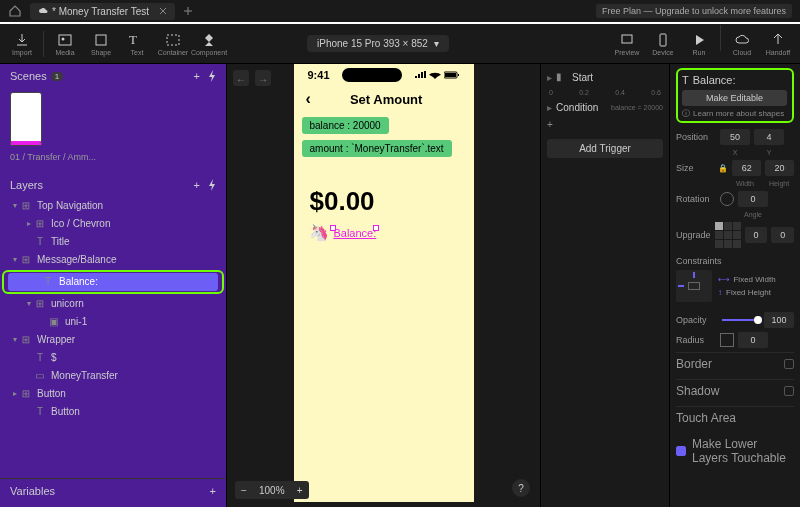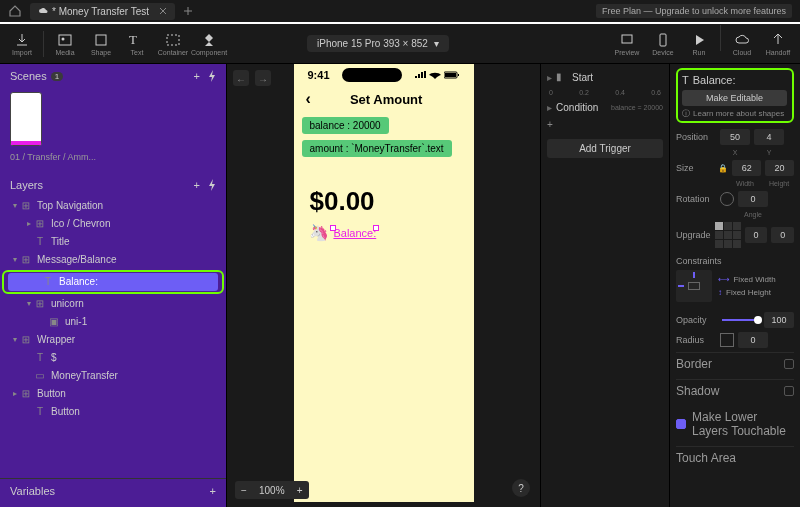--- a/index.html
+++ b/index.html
@@ -503,21 +503,21 @@
       </div>
 
     <div class="chk-row">
         <span>Border</span>
         <span class="chk"></span>
       </div>
     <div class="chk-row">
         <span>Shadow</span>
         <span class="chk"></span>
       </div>
+    <div class="chk-row" style="border-top:1px solid #2a2a2a">
+        <span>Touch Area</span>
+      </div>
     <div class="chk-row" style="border:none">
         <span class="chk on"></span>
         <span style="flex:1;margin-left:6px">Make Lower Layers Touchable</span>
       </div>
-    <div class="chk-row" style="border-top:1px solid #2a2a2a">
-        <span>Touch Area</span>
-      </div>
   </div>
 </div>
 
 </body></html>

